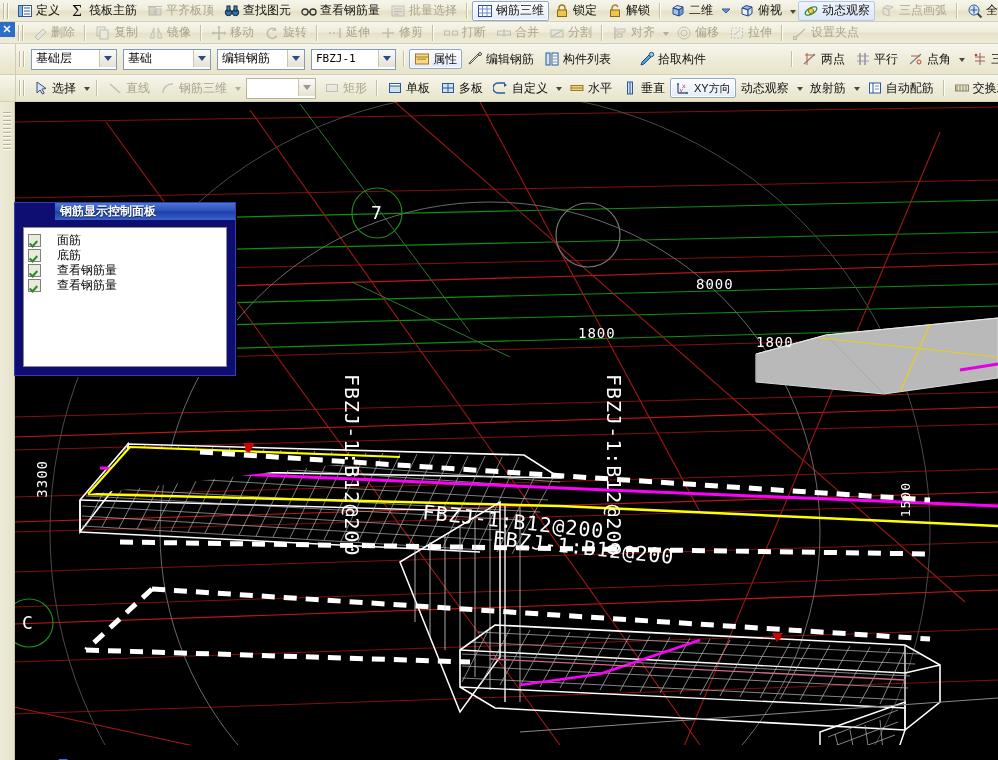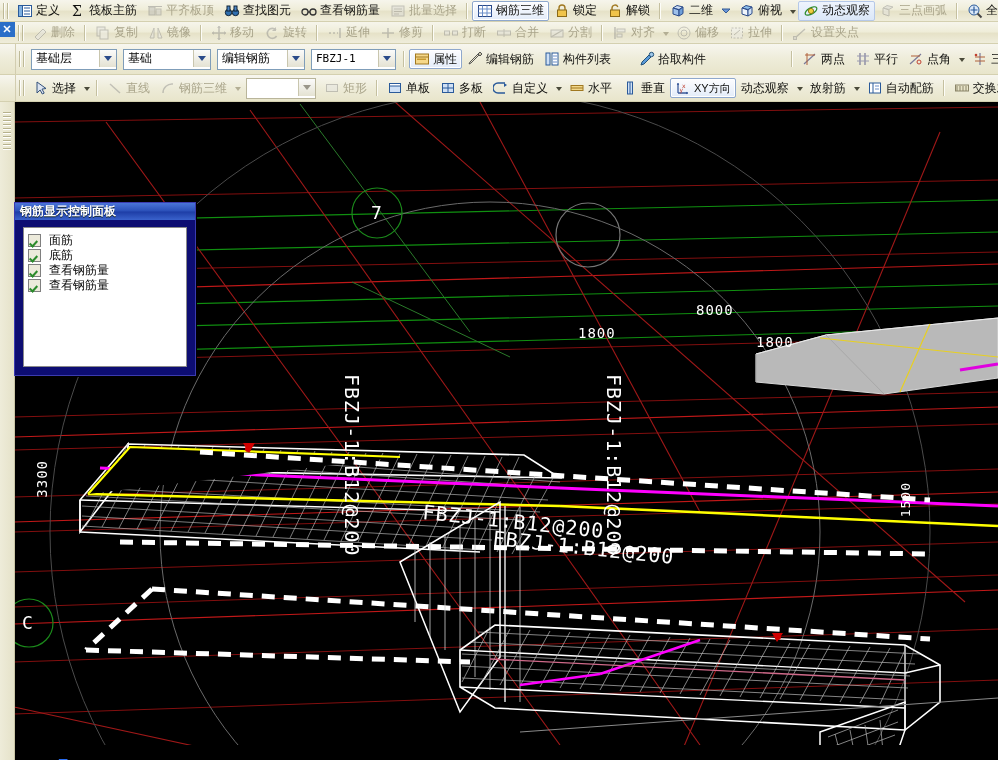--- a/index.html
+++ b/index.html
@@ -60,26 +60,26 @@
            background:linear-gradient(to right,#eeecd9,#e5e2c9);border-right:1px solid #c9c5a6;z-index:6;}
   .lgutter .gg{position:absolute;left:3px;top:10px;width:8px;height:40px;
            background-image:linear-gradient(to bottom,#fff 1px,transparent 1px),
                             linear-gradient(to bottom,#b6b18c 1px,transparent 1px);
            background-size:100% 4px,100% 4px;background-position:0 1px,0 0;}
   svg.scene{position:absolute;left:0;top:0;width:998px;height:643px;}
 
   
   .panel{position:absolute;left:14px;top:100px;width:180px;height:172px;
          background:#0d0d72;border:1px solid #3b3bb0;z-index:20;
-         box-shadow:1px 1px 0 #000;}
+         box-shadow:1px 1px 0 #000;padding-left:40px;}
   .panel .ttl{height:17px;line-height:17px;padding-left:5px;font-size:12px;font-weight:bold;color:#fff;
         background:linear-gradient(to bottom,#4a74d8 0%,#2a4fb8 48%,#1d3da6 52%,#3a62cc 100%);
         text-shadow:0 1px 0 #122; letter-spacing:0px;}
   .panel .body{position:absolute;left:8px;top:24px;right:8px;bottom:8px;background:#fff;border:1px solid #8a8a8a;padding:5px 4px;}
-  .chk{display:flex;align-items:center;gap:8px;height:14px;margin-bottom:1px;}
+  .chk{display:flex;align-items:center;gap:16px;height:14px;margin-bottom:1px;}
   .chk .box{width:11px;height:11px;border:1px solid #7f7f7f;background:#eceadb;position:relative;flex:0 0 auto;}
   .chk .box:after{content:"";position:absolute;left:2px;top:4px;width:3px;height:6px;border:solid #2b8a2b;
                   border-width:0 2px 2px 0;transform:rotate(42deg);}
   .chk .cl{font-size:12px;color:#000;line-height:12px;}
 
   
   .ct{position:absolute;color:#fff;font-family:"DejaVu Sans Mono","Liberation Mono",monospace;
       font-size:14px;letter-spacing:1px;white-space:nowrap;z-index:8;}
   .ct.v{transform-origin:0 0;}
   .axlbl{position:absolute;color:#fff;font-family:"DejaVu Sans Mono",monospace;font-size:15px;z-index:8;}
@@ -843,21 +843,21 @@
 
       <g stroke="#ffffff" stroke-width="1.2" fill="none">
         <path d="M14 688 L560 705 L930 722"></path>
         <path d="M14 702 L420 718"></path>
         <path d="M455 700 L780 712 L930 722"></path>
         <path d="M14 648 L180 651"></path>
       </g>
       <path d="M520 630 L998 596" stroke="#8a8a8a" stroke-width="1" fill="none"></path>
     </svg>
 
-    <div class="ct" style="left:696px;top:200px">8000</div>
+    <div class="ct" style="left:696px;top:174px">8000</div>
     <div class="ct" style="left:578px;top:223px">1800</div>
     <div class="ct" style="left:756px;top:232px">1800</div>
     <div class="ct v" style="left:34px;top:358px;transform:rotate(-90deg) translate(-100%,0);transform-origin:0 0;">3300</div>
     <div class="ct v" style="left:898px;top:380px;transform:rotate(-90deg) translate(-100%,0);transform-origin:0 0;font-size:13px">1500</div>
 
     <div class="ct v" style="left:364px;top:272px;font-size:20px;transform:rotate(90deg);transform-origin:0 0;">FBZJ-1:B12@200</div>
     <div class="ct v" style="left:626px;top:272px;font-size:20px;transform:rotate(90deg);transform-origin:0 0;">FBZJ-1:B12@200</div>
     <div class="ct" style="left:424px;top:398px;font-size:20px;transform:rotate(6deg);transform-origin:0 0;">FBZJ-1:B12@200</div>
     <div class="ct" style="left:494px;top:424px;font-size:20px;transform:rotate(6deg);transform-origin:0 0;">FBZJ-1:B12@200</div>
 

